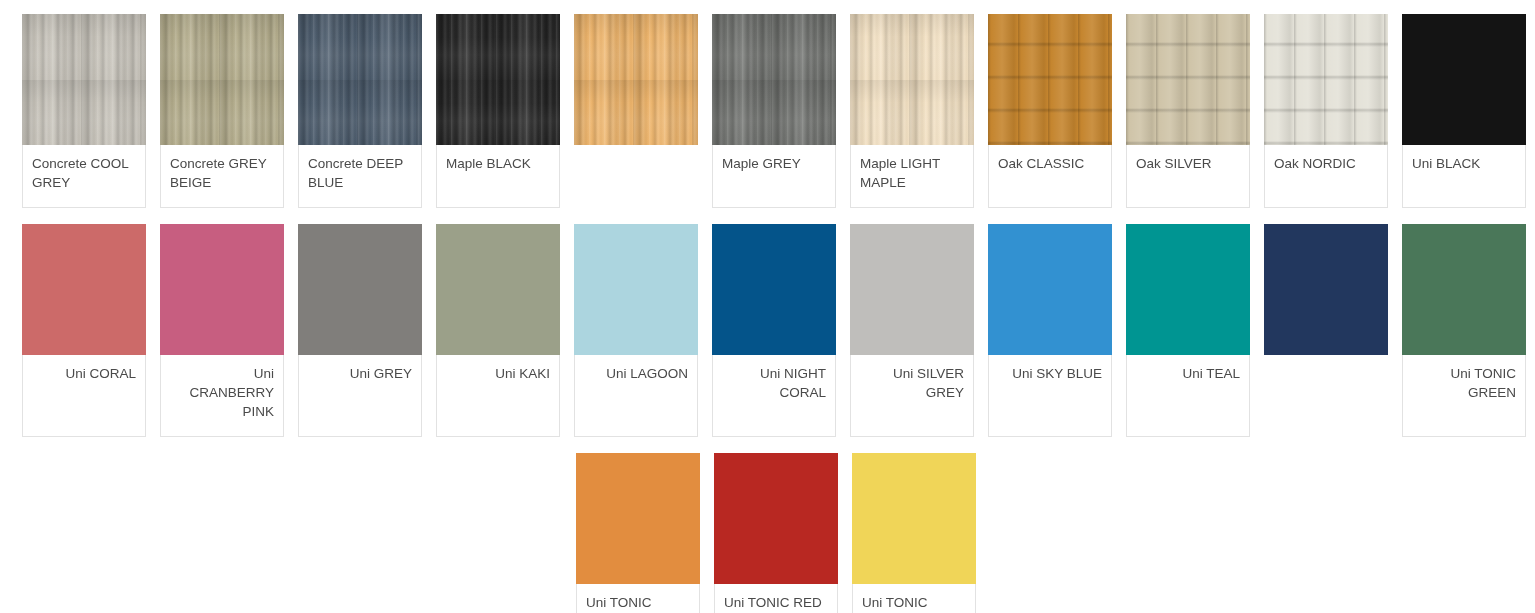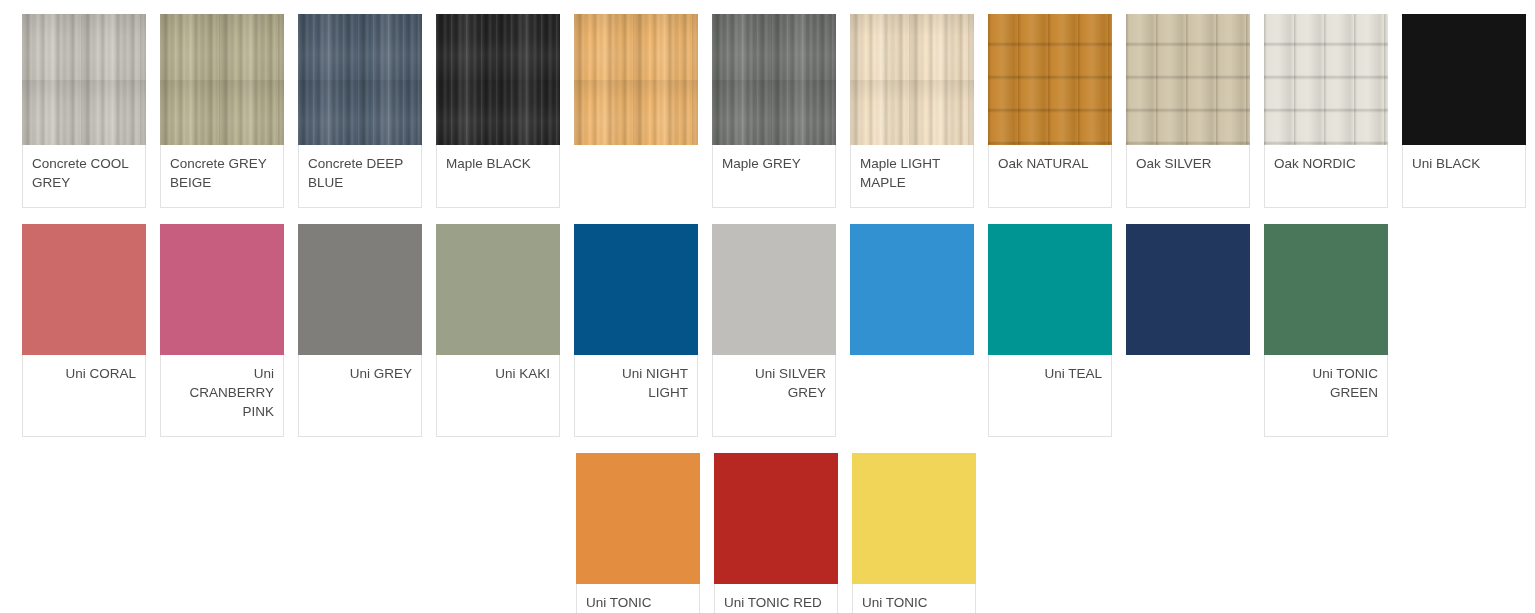--- a/index.html
+++ b/index.html
@@ -148,21 +148,21 @@
       <div class="swatch-card">
         <div class="swatch-tile textured" style="background-color: rgb(110, 112, 109);"></div>
         <div class="swatch-label">Maple GREY</div>
       </div>
       <div class="swatch-card">
         <div class="swatch-tile textured" style="background-color: rgb(242, 224, 194);"></div>
         <div class="swatch-label">Maple LIGHT MAPLE</div>
       </div>
       <div class="swatch-card">
         <div class="swatch-tile planked" style="background-color: rgb(197, 133, 46);"></div>
-        <div class="swatch-label">Oak NATURAL</div>
+        <div class="swatch-label">Oak CLASSIC</div>
       </div>
       <div class="swatch-card">
         <div class="swatch-tile planked" style="background-color: rgb(207, 196, 168);"></div>
         <div class="swatch-label">Oak SILVER</div>
       </div>
       <div class="swatch-card">
         <div class="swatch-tile planked" style="background-color: rgb(228, 226, 216);"></div>
         <div class="swatch-label">Oak NORDIC</div>
       </div>
       <div class="swatch-card">
@@ -181,29 +181,34 @@
       </div>
       <div class="swatch-card">
         <div class="swatch-tile flat" style="background-color: rgb(128, 126, 123);"></div>
         <div class="swatch-label">Uni GREY</div>
       </div>
       <div class="swatch-card">
         <div class="swatch-tile flat" style="background-color: rgb(155, 160, 137);"></div>
         <div class="swatch-label">Uni KAKI</div>
       </div>
       <div class="swatch-card">
+        <div class="swatch-tile flat" style="background-color: rgb(172, 213, 223);"></div>
+        <div class="swatch-label">Uni LAGOON</div>
+      </div>
+      <div class="swatch-card">
         <div class="swatch-tile flat" style="background-color: rgb(4, 84, 138);"></div>
-        <div class="swatch-label">Uni NIGHT LIGHT</div>
+        <div class="swatch-label">Uni NIGHT CORAL</div>
       </div>
       <div class="swatch-card">
         <div class="swatch-tile flat" style="background-color: rgb(191, 190, 187);"></div>
         <div class="swatch-label">Uni SILVER GREY</div>
       </div>
       <div class="swatch-card">
         <div class="swatch-tile flat" style="background-color: rgb(50, 145, 209);"></div>
+        <div class="swatch-label">Uni SKY BLUE</div>
       </div>
       <div class="swatch-card">
         <div class="swatch-tile flat" style="background-color: rgb(0, 149, 146);"></div>
         <div class="swatch-label">Uni TEAL</div>
       </div>
       <div class="swatch-card">
         <div class="swatch-tile flat" style="background-color: rgb(34, 55, 94);"></div>
       </div>
       <div class="swatch-card">
         <div class="swatch-tile flat" style="background-color: rgb(74, 119, 89);"></div>

